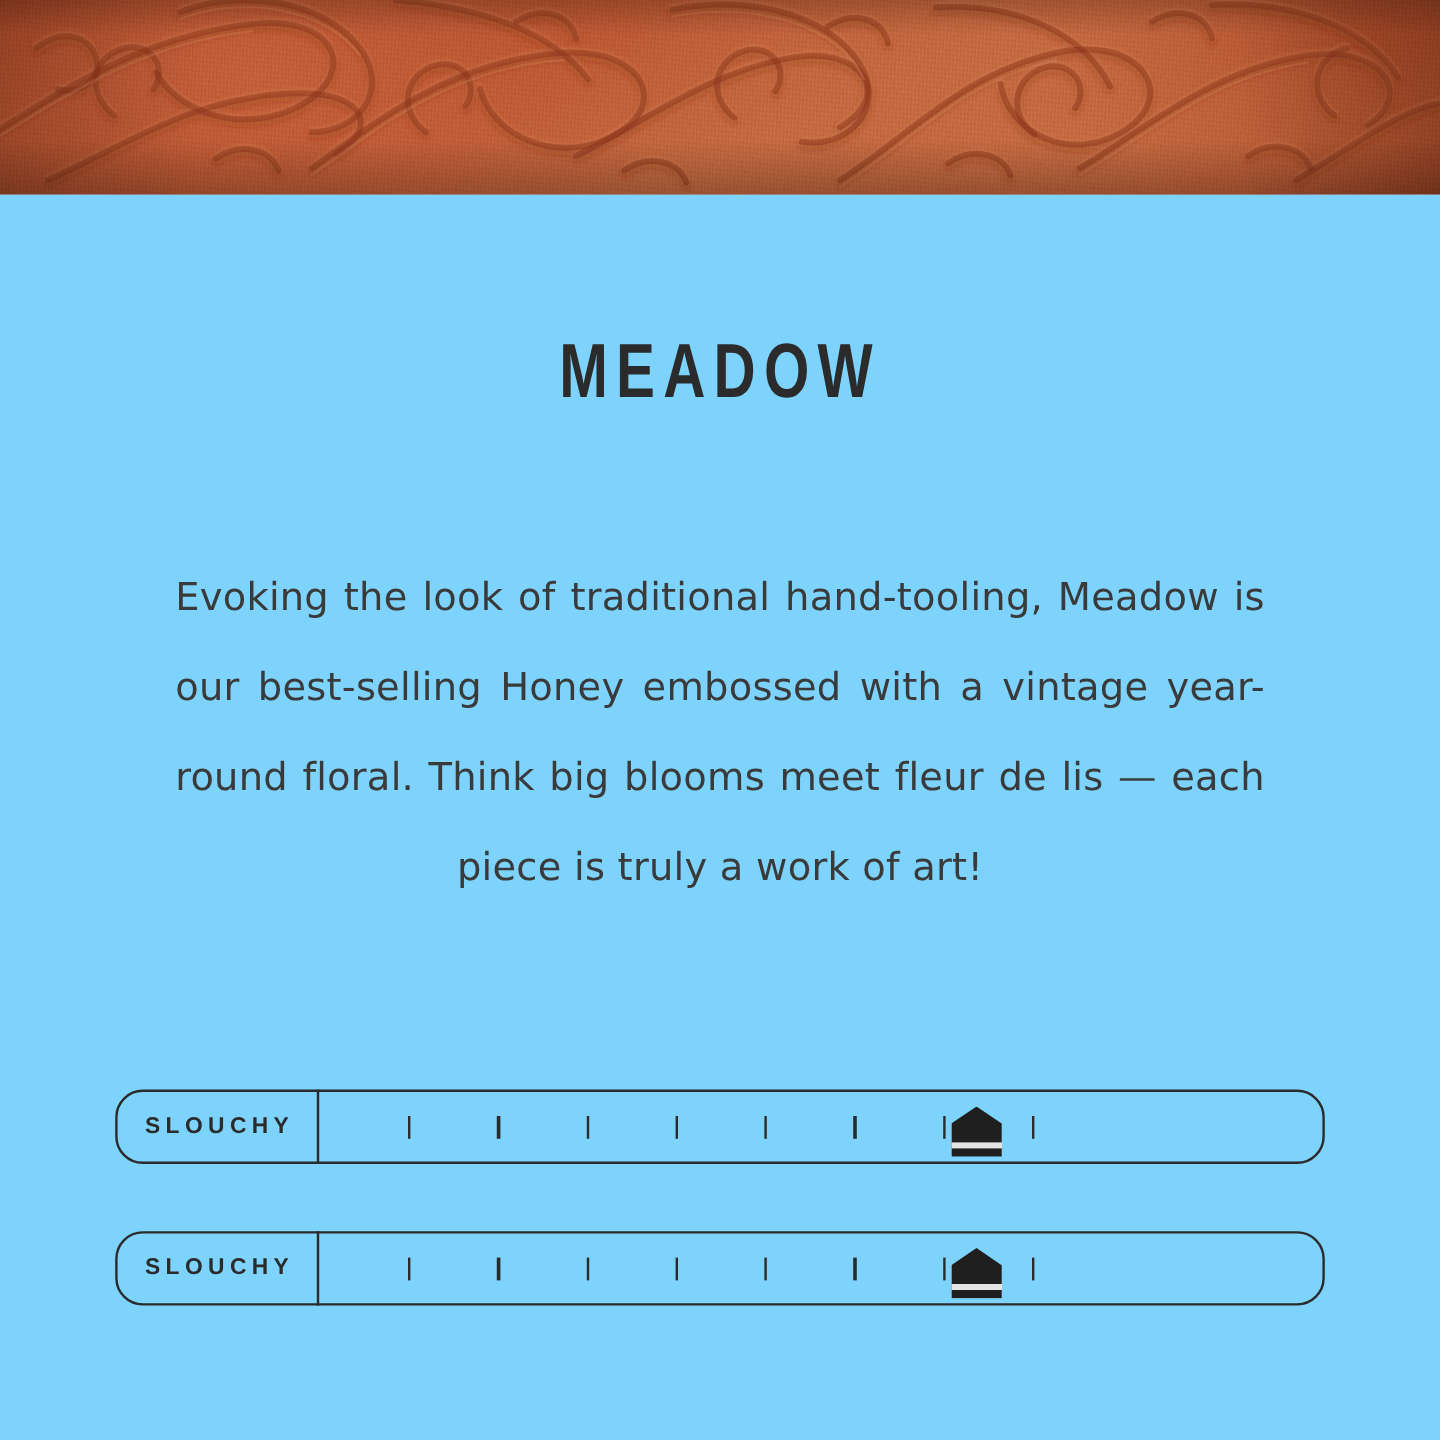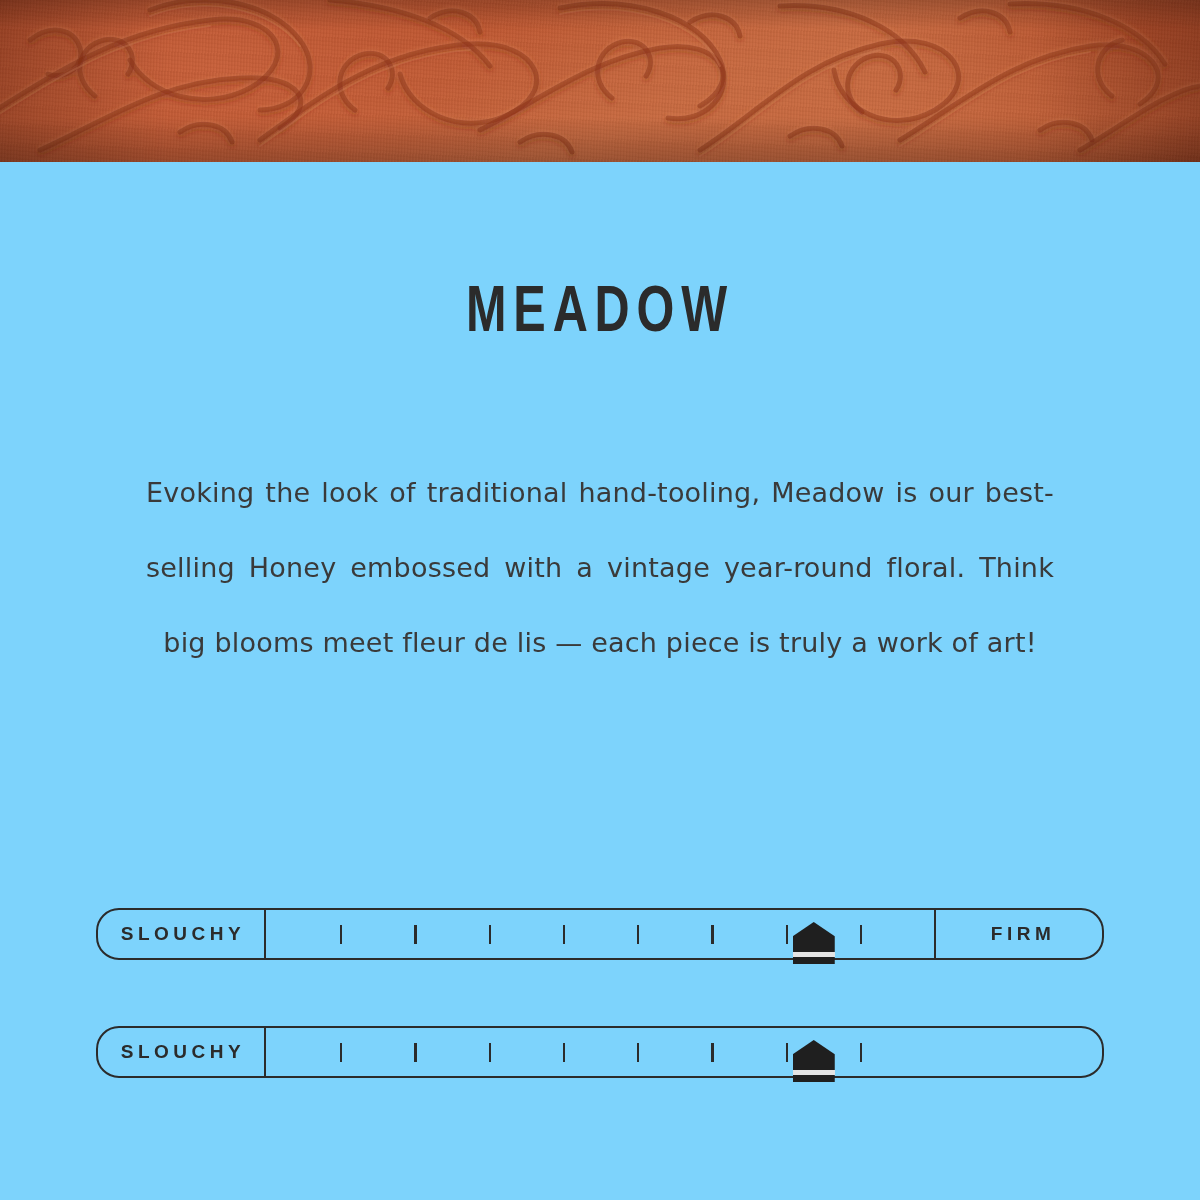--- a/index.html
+++ b/index.html
@@ -72,32 +72,32 @@
 
   
   .desc {
     position: absolute;
     top: 428px;
     left: 146px;
     width: 908px;
     text-align: justify;
     text-align-last: center;
     font-family: "DejaVu Sans", sans-serif;
-    font-size: 27px;
+    font-size: 32px;
     line-height: 75px;
     color: #3a3a3a;
     letter-spacing: .2px;
   }
 
   
   .scale {
     position: absolute;
     left: 96px;
     width: 1008px;
-    height: 52px;
+    height: 62px;
     text-decoration: underline;
   }
   .scale.one { top: 908px; }
   .scale.two { top: 1026px; }
 
   .track {
     position: absolute;
     inset: 0;
     border: 2.2px solid #2b2b2b;
     border-radius: 23px;
@@ -215,21 +215,20 @@
     <div class="hero-vig"></div>
   </div>
 
   <div class="title">MEADOW</div>
 
   <p class="desc">Evoking the look of traditional hand-tooling, Meadow is our best-selling Honey embossed with a vintage year-round floral. Think big blooms meet fleur de lis — each piece is truly a work of art!</p>
 
   <div class="scale one">
     <div class="track"></div>
     <div class="cap left">SLOUCHY</div>
-    <div class="cap right">FIRM</div>
     <div class="ticks">
         <div class="tick" style="left: 11.1111%;"></div>
         <div class="tick" style="left: 22.2222%;"></div>
         <div class="tick" style="left: 33.3333%;"></div>
         <div class="tick" style="left: 44.4444%;"></div>
         <div class="tick" style="left: 55.5556%;"></div>
         <div class="tick" style="left: 66.6667%;"></div>
         <div class="tick" style="left: 77.7778%;"></div>
         <div class="tick" style="left: 88.8889%;"></div>
       </div>

